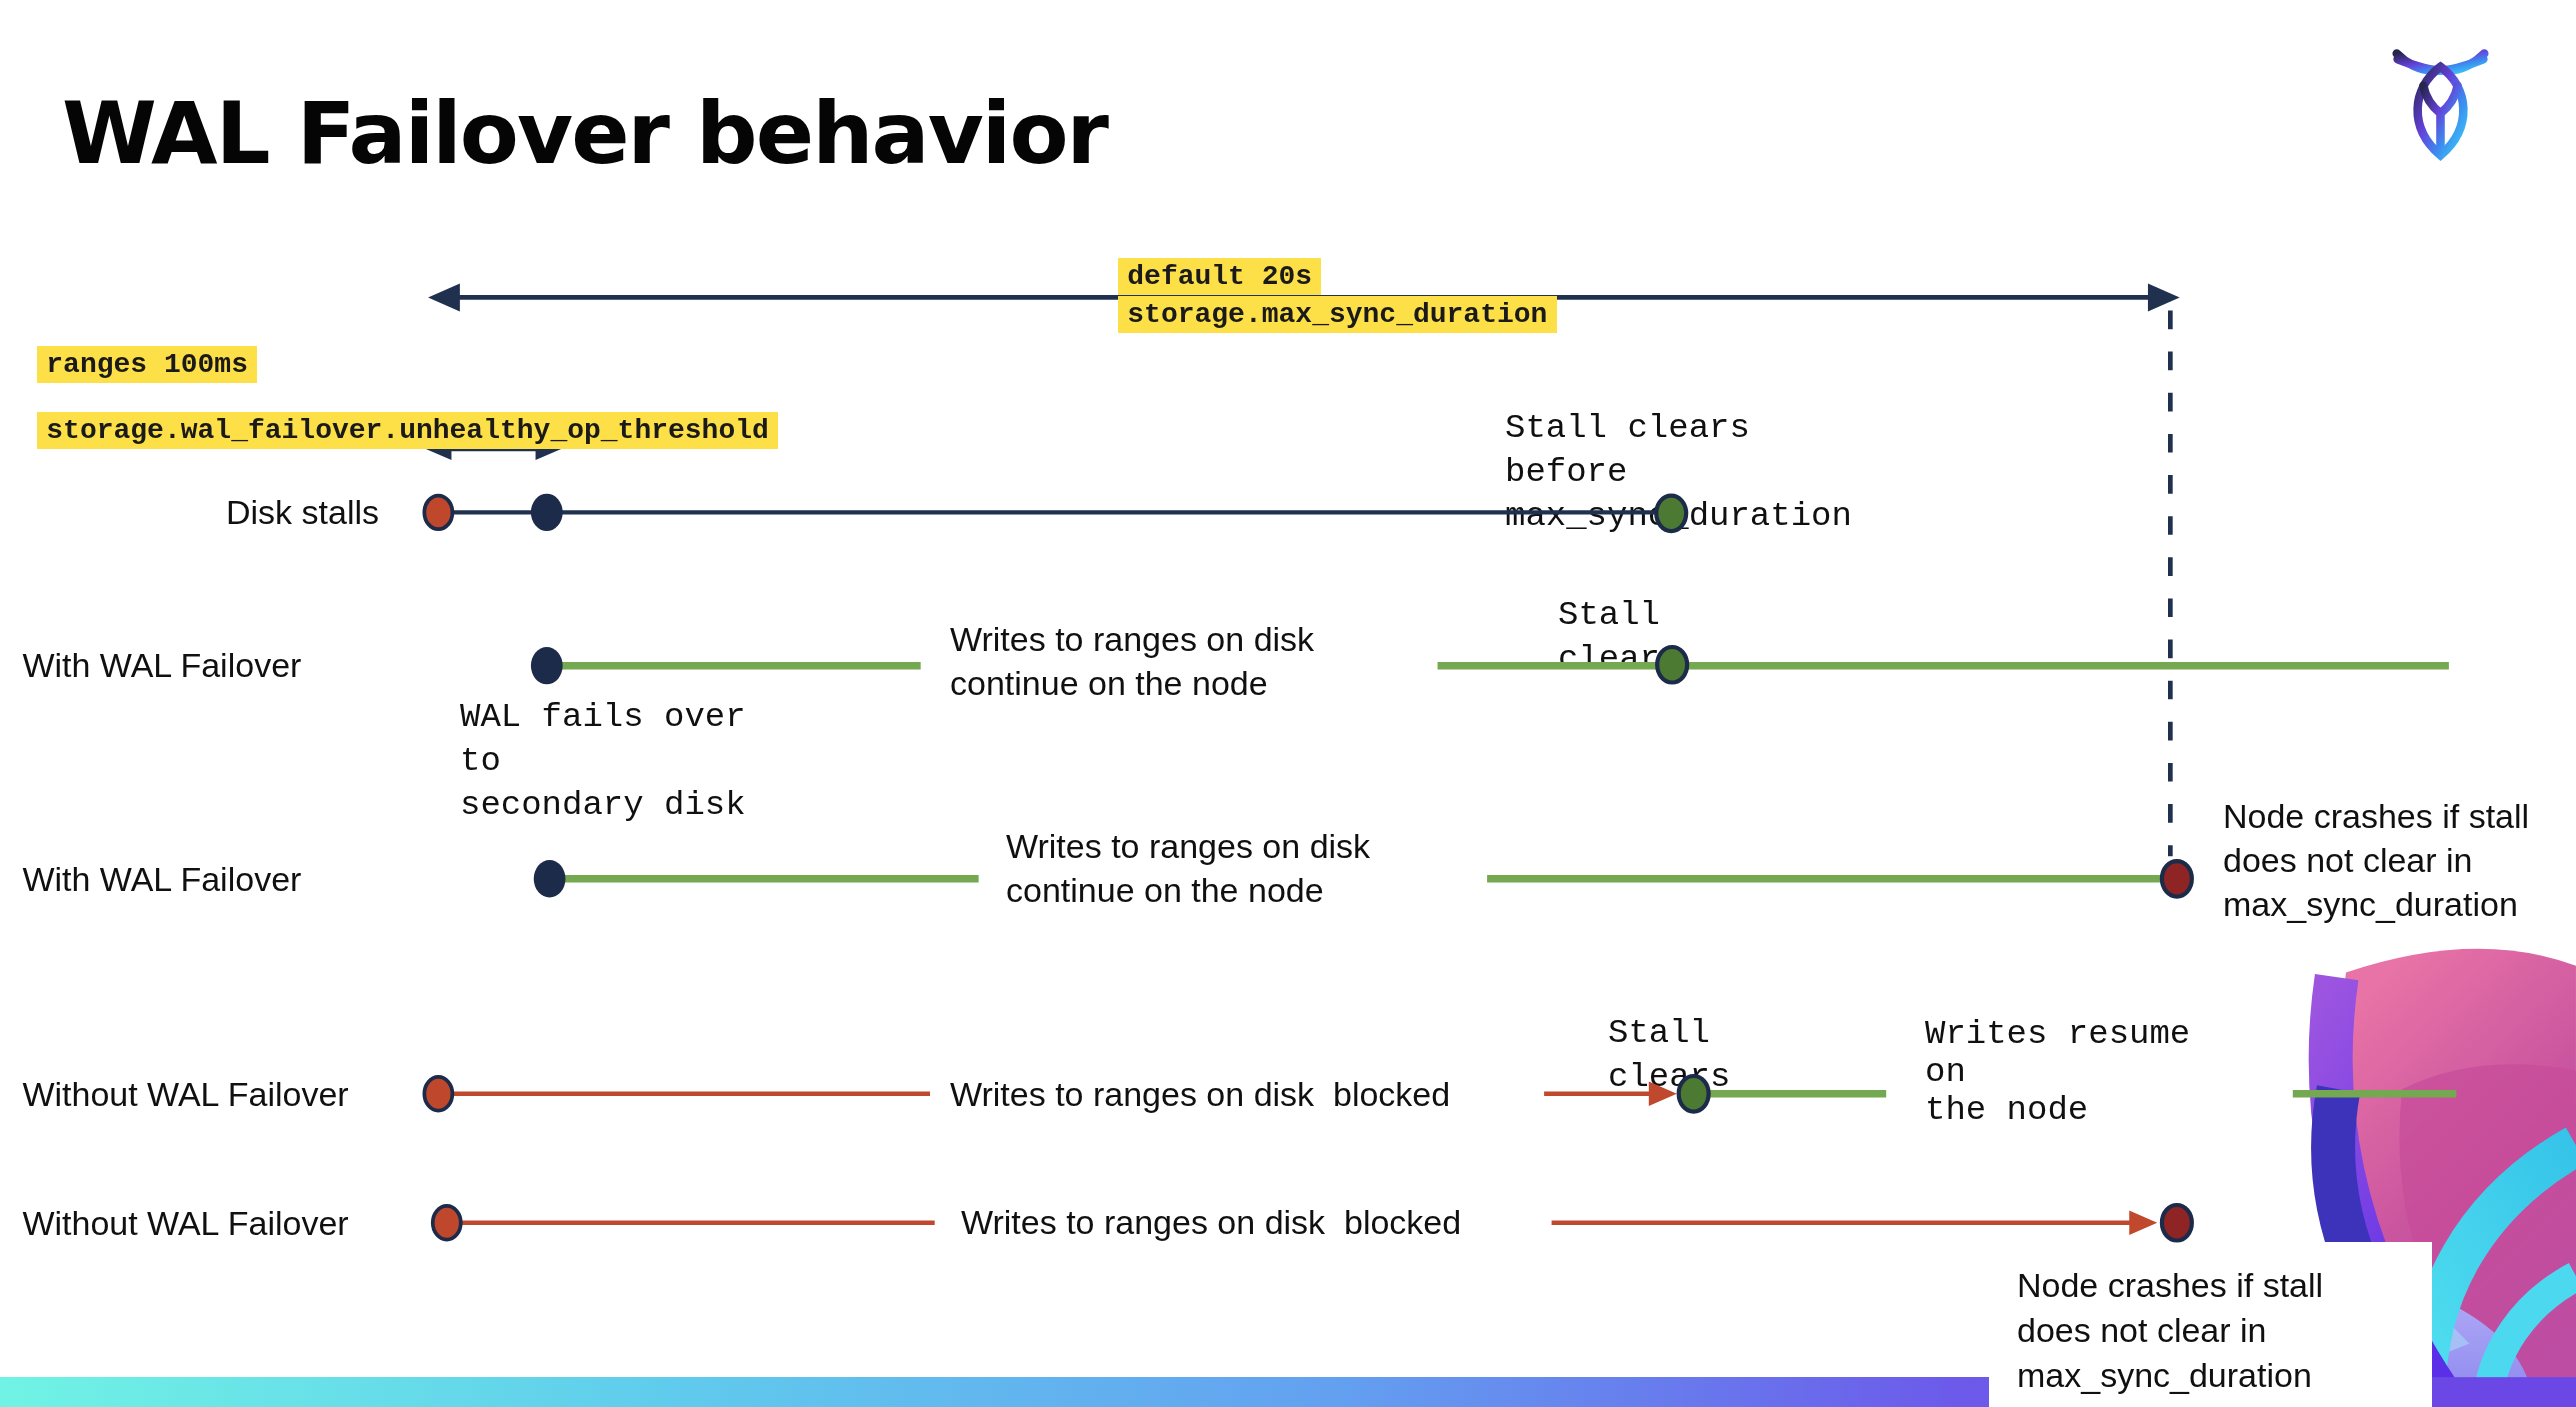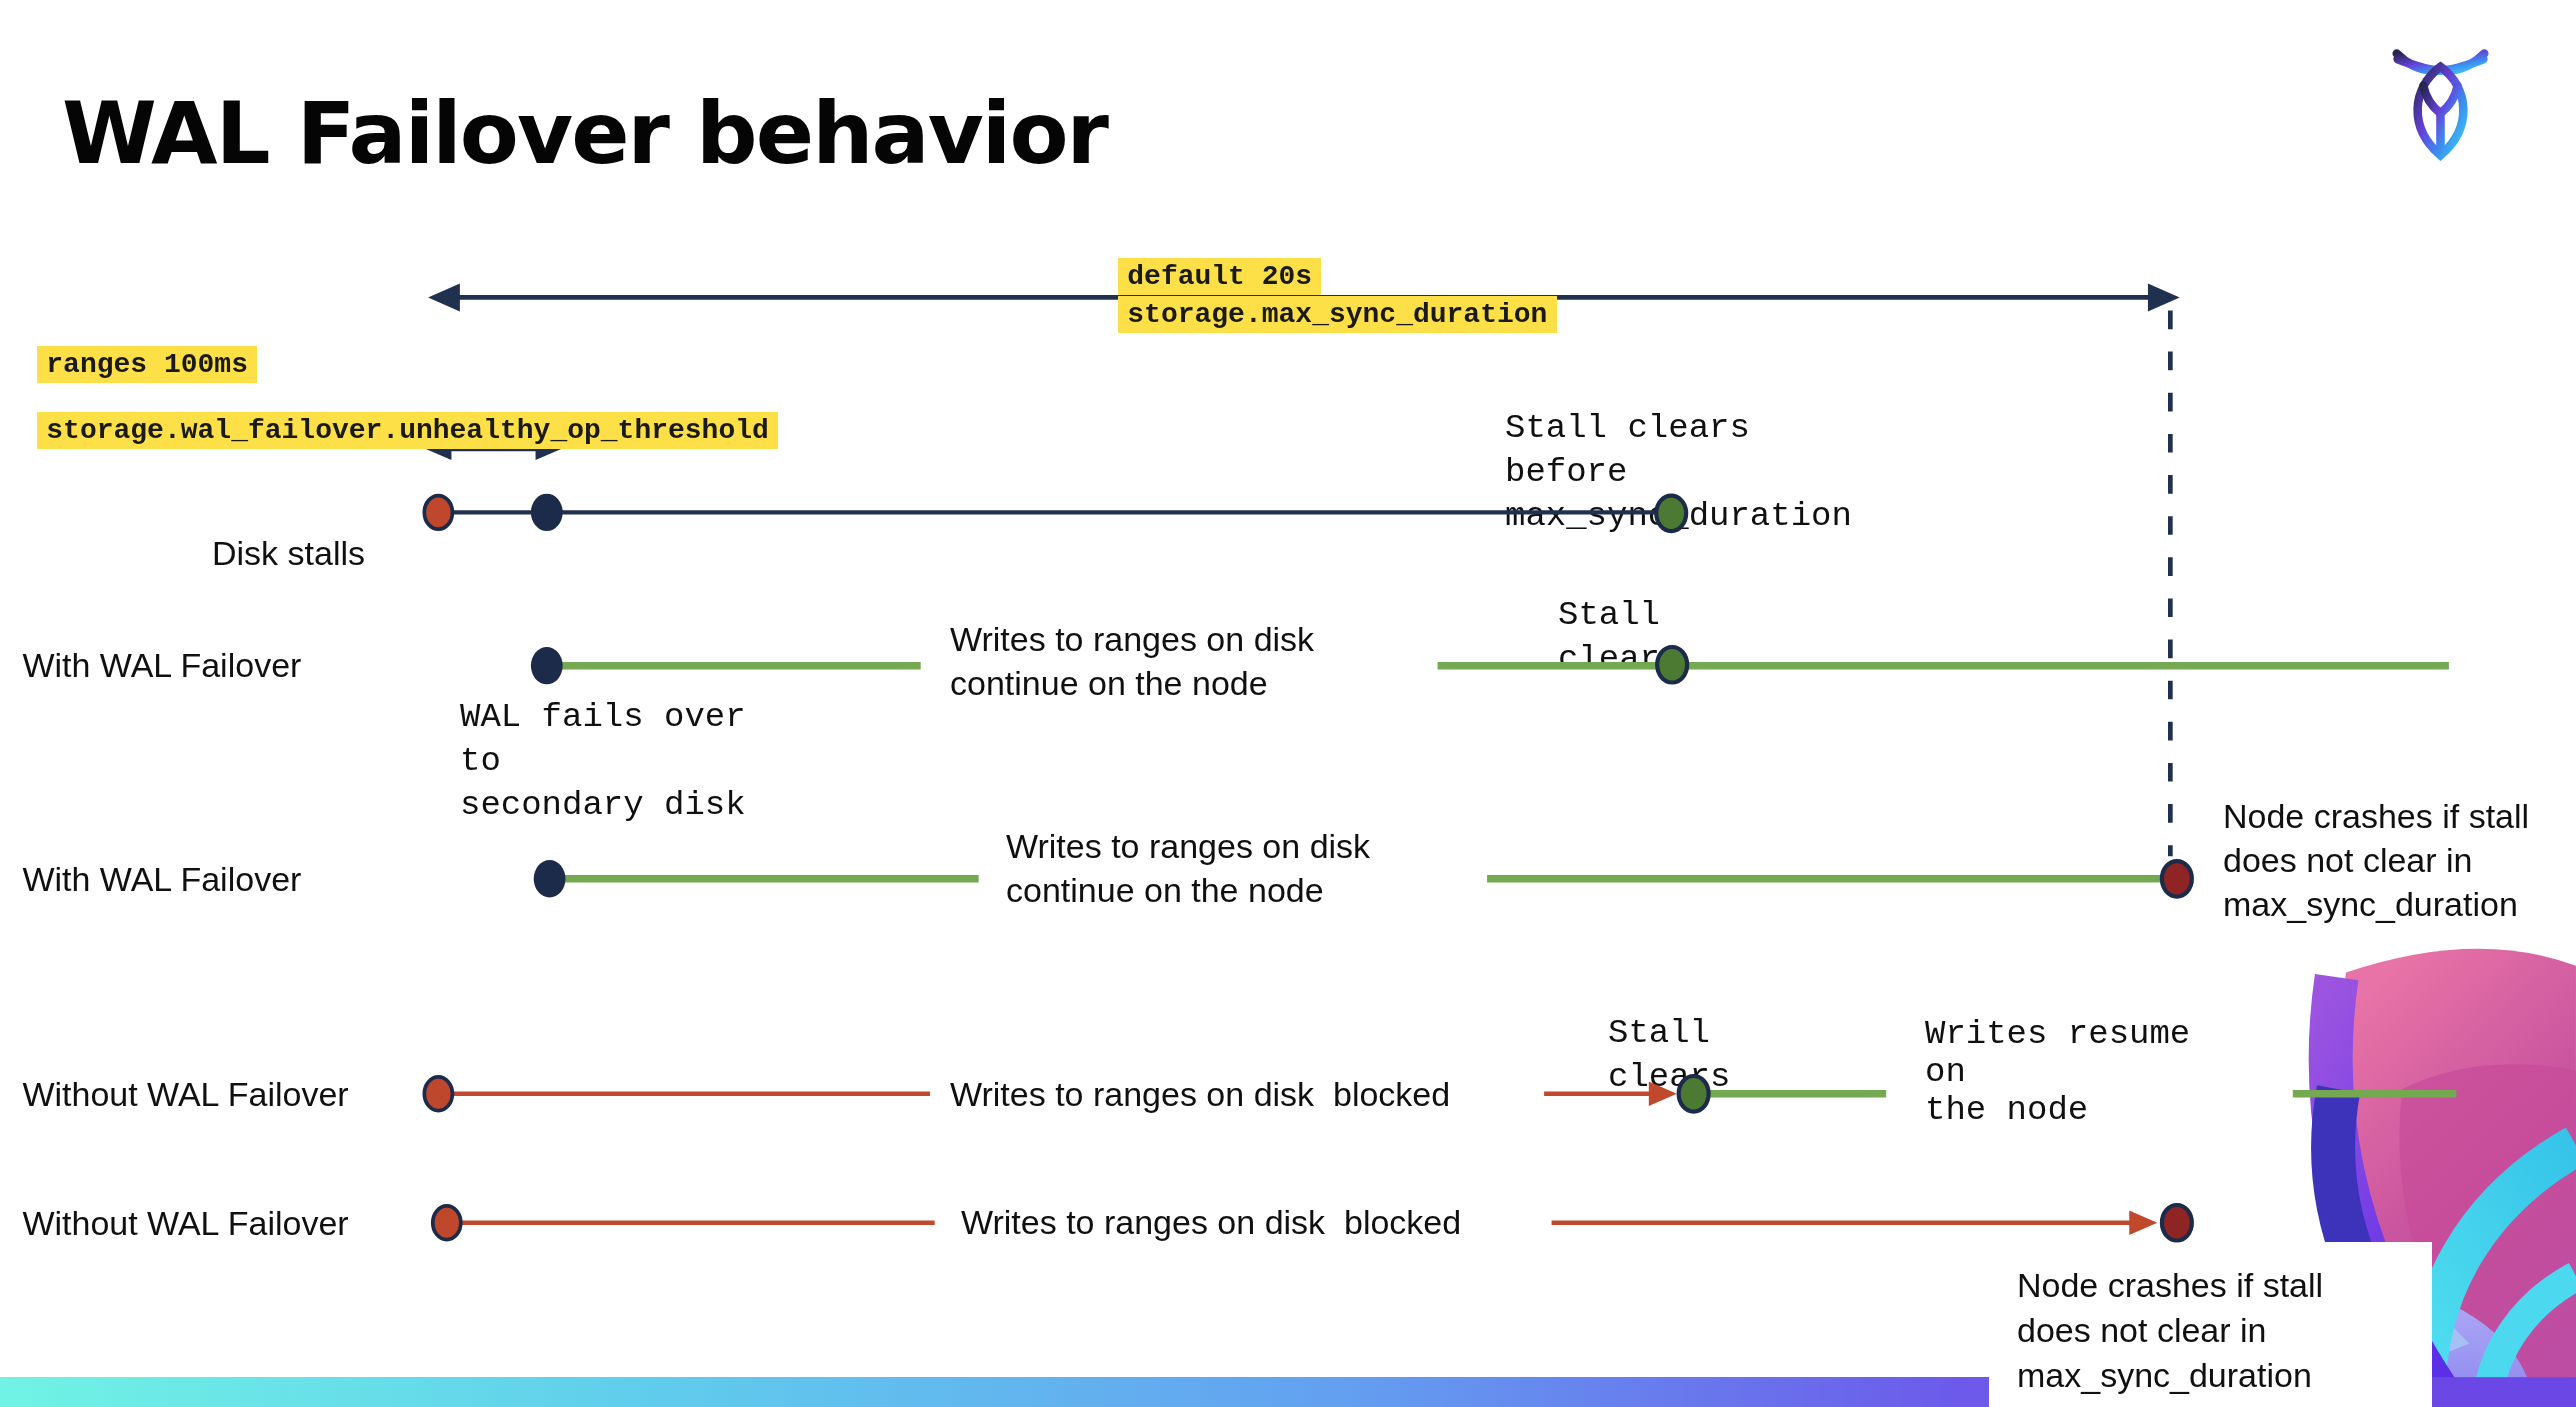--- a/index.html
+++ b/index.html
@@ -98,21 +98,21 @@
     <div class="note boxnote">Node crashes if stall
 does not clear in
 max_sync_duration</div>
   </div>
 
   <div class="code" style="left:1118px;top:258px;">default 20s</div>
   <div class="code" style="left:1118px;top:296px;">storage.max_sync_duration</div>
   <div class="code" style="left:37px;top:346px;">ranges 100ms</div>
   <div class="code" style="left:37px;top:385px;margin-top:27px;">storage.wal_failover.unhealthy_op_threshold</div>
 
-  <div class="rowlabel" style="left:212px;top:512px;margin-top:41px;">Disk stalls</div>
+  <div class="rowlabel" style="left:226px;top:512px;">Disk stalls</div>
   <div class="rowlabel" style="left:22.4px;top:665px;">With WAL Failover</div>
   <div class="rowlabel" style="left:22.4px;top:879px;">With WAL Failover</div>
   <div class="rowlabel" style="left:22.4px;top:1094px;">Without WAL Failover</div>
   <div class="rowlabel" style="left:22.4px;top:1223px;">Without WAL Failover</div>
 
   <div class="note center" style="left:1505px;top:406px;width:374px;">Stall clears before
 max_sync_duration</div>
   <div class="note" style="left:950px;top:617px;">Writes to ranges on disk
 continue on the node</div>
   <div class="note center" style="left:460px;top:695px;width:336px;">WAL fails over to

